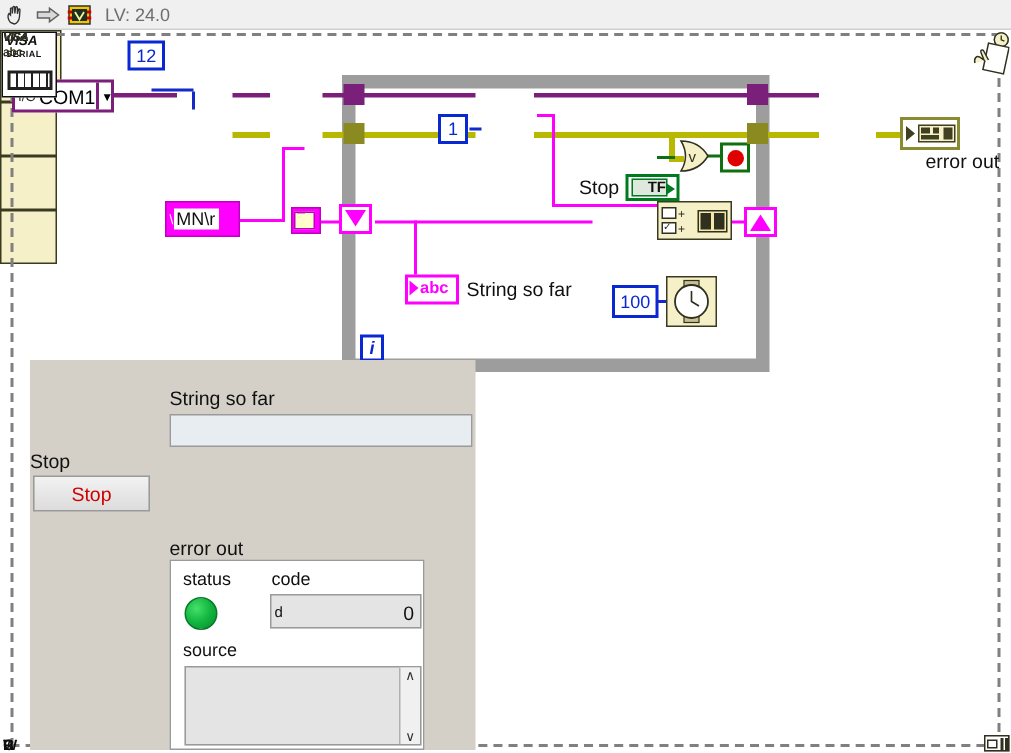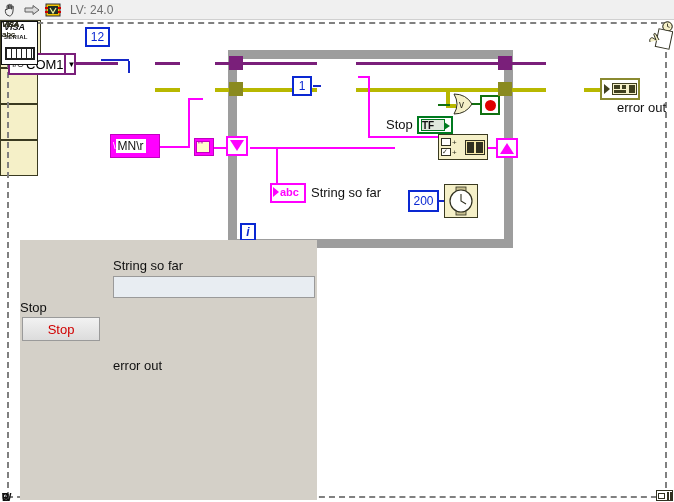--- a/index.html
+++ b/index.html
@@ -283,21 +283,21 @@
     <div style="position:absolute;right:1px;bottom:1px;width:17px;height:11px;background:#ffffff;border:1px solid #303020;">
       <div style="position:absolute;left:1px;top:2px;width:7px;height:6px;border:1px solid #303020;"></div>
       <div style="position:absolute;left:10px;top:1px;width:2px;height:8px;background:#303020;"></div>
       <div style="position:absolute;left:13px;top:1px;width:2px;height:8px;background:#303020;"></div>
     </div>
   </div>
 
   <div class="lbl" style="left:386px;top:97px;">Stop</div>
   <div class="term-green" style="left:417px;top:96px;width:36px;height:18px;background:#ffffff;">
     <div style="position:absolute;left:2px;top:1px;width:24px;height:12px;background:#dfe8dc;border:1px solid #007a1f;
-                font-size:10px;font-weight:bold;color:#101010;text-align:left;line-height:12px;">TF</div>
+                font-size:10px;font-weight:bold;color:#101010;text-align:right;line-height:12px;">TF</div>
     <div style="position:absolute;right:1px;top:4px;width:0;height:0;border-left:6px solid #007a1f;
                 border-top:4px solid transparent;border-bottom:4px solid transparent;"></div>
   </div>
 
   <svg style="position:absolute;left:452px;top:72px;" width="22" height="24" viewBox="0 0 22 24">
     <path d="M2 2 Q8 12 2 22 Q14 22 20 12 Q14 2 2 2 Z" fill="#f5f0c8" stroke="#303020" stroke-width="1"></path>
     <text x="7" y="16" font-size="10" font-family="Liberation Sans" fill="#303020">v</text>
   </svg>
 
   <div style="position:absolute;left:480px;top:75px;width:20px;height:20px;border:2px solid #107010;background:#ffffff;
@@ -328,21 +328,21 @@
     </svg>
   </div>
 
   <div class="term-pink" style="left:270px;top:163px;width:36px;height:20px;">
     <div style="position:absolute;left:1px;top:2px;width:0;height:0;border-left:6px solid #ff00ff;
                 border-top:5px solid transparent;border-bottom:5px solid transparent;"></div>
     <div style="position:absolute;left:8px;top:1px;font-size:11px;font-weight:bold;color:#ff00ff;">abc</div>
   </div>
   <div class="lbl" style="left:311px;top:165px;">String so far</div>
 
-  <div class="const-blue" style="left:408px;top:170px;width:31px;height:22px;line-height:19px;">200</div>
+  <div class="const-blue" style="left:408px;top:170px;width:31px;height:22px;line-height:19px;">100</div>
   <div class="wire w-blue" style="left:438px;top:180px;width:10px;height:2px;"></div>
   <div style="position:absolute;left:444px;top:164px;width:34px;height:34px;background:#f5f0c8;border:1px solid #3a3a20;">
     <svg width="32" height="32" viewBox="0 0 32 32">
       <rect x="11" y="2" width="10" height="5" fill="#c8c090" stroke="#303020" stroke-width="0.8"></rect>
       <rect x="11" y="25" width="10" height="5" fill="#c8c090" stroke="#303020" stroke-width="0.8"></rect>
       <circle cx="16" cy="16" r="11" fill="#ffffff" stroke="#303020" stroke-width="1.2"></circle>
       <path d="M16 9 L16 16 L21 19" stroke="#303020" stroke-width="1.1" fill="none"></path>
     </svg>
   </div>
 
@@ -371,15 +371,31 @@
 
   <div id="front-panel">
     <div class="fp-label" style="left:93px;top:18px;">String so far</div>
     <div id="fp-string-box"></div>
 
     <div class="fp-label" id="fp-stop-label">Stop</div>
     <div id="fp-stop-button">Stop</div>
 
     <div class="fp-label" id="fp-errorlabel">error out</div>
 
+    <div id="fp-errorbox">
+      <div class="sub-label" id="fp-status-label">status</div>
+      <div class="sub-label" id="fp-code-label">code</div>
+      <div id="fp-led"></div>
+      <div id="fp-code-field">
+        <span id="fp-code-d">d</span>
+        <span id="fp-code-val">0</span>
+      </div>
+      <div class="sub-label" id="fp-source-label">source</div>
+      <div id="fp-source-box">
+        <div id="fp-scroll">
+          <span>∧</span>
+          <span>∨</span>
+        </div>
+      </div>
+    </div>
   </div>
 
 </div>
 
 </body></html>

